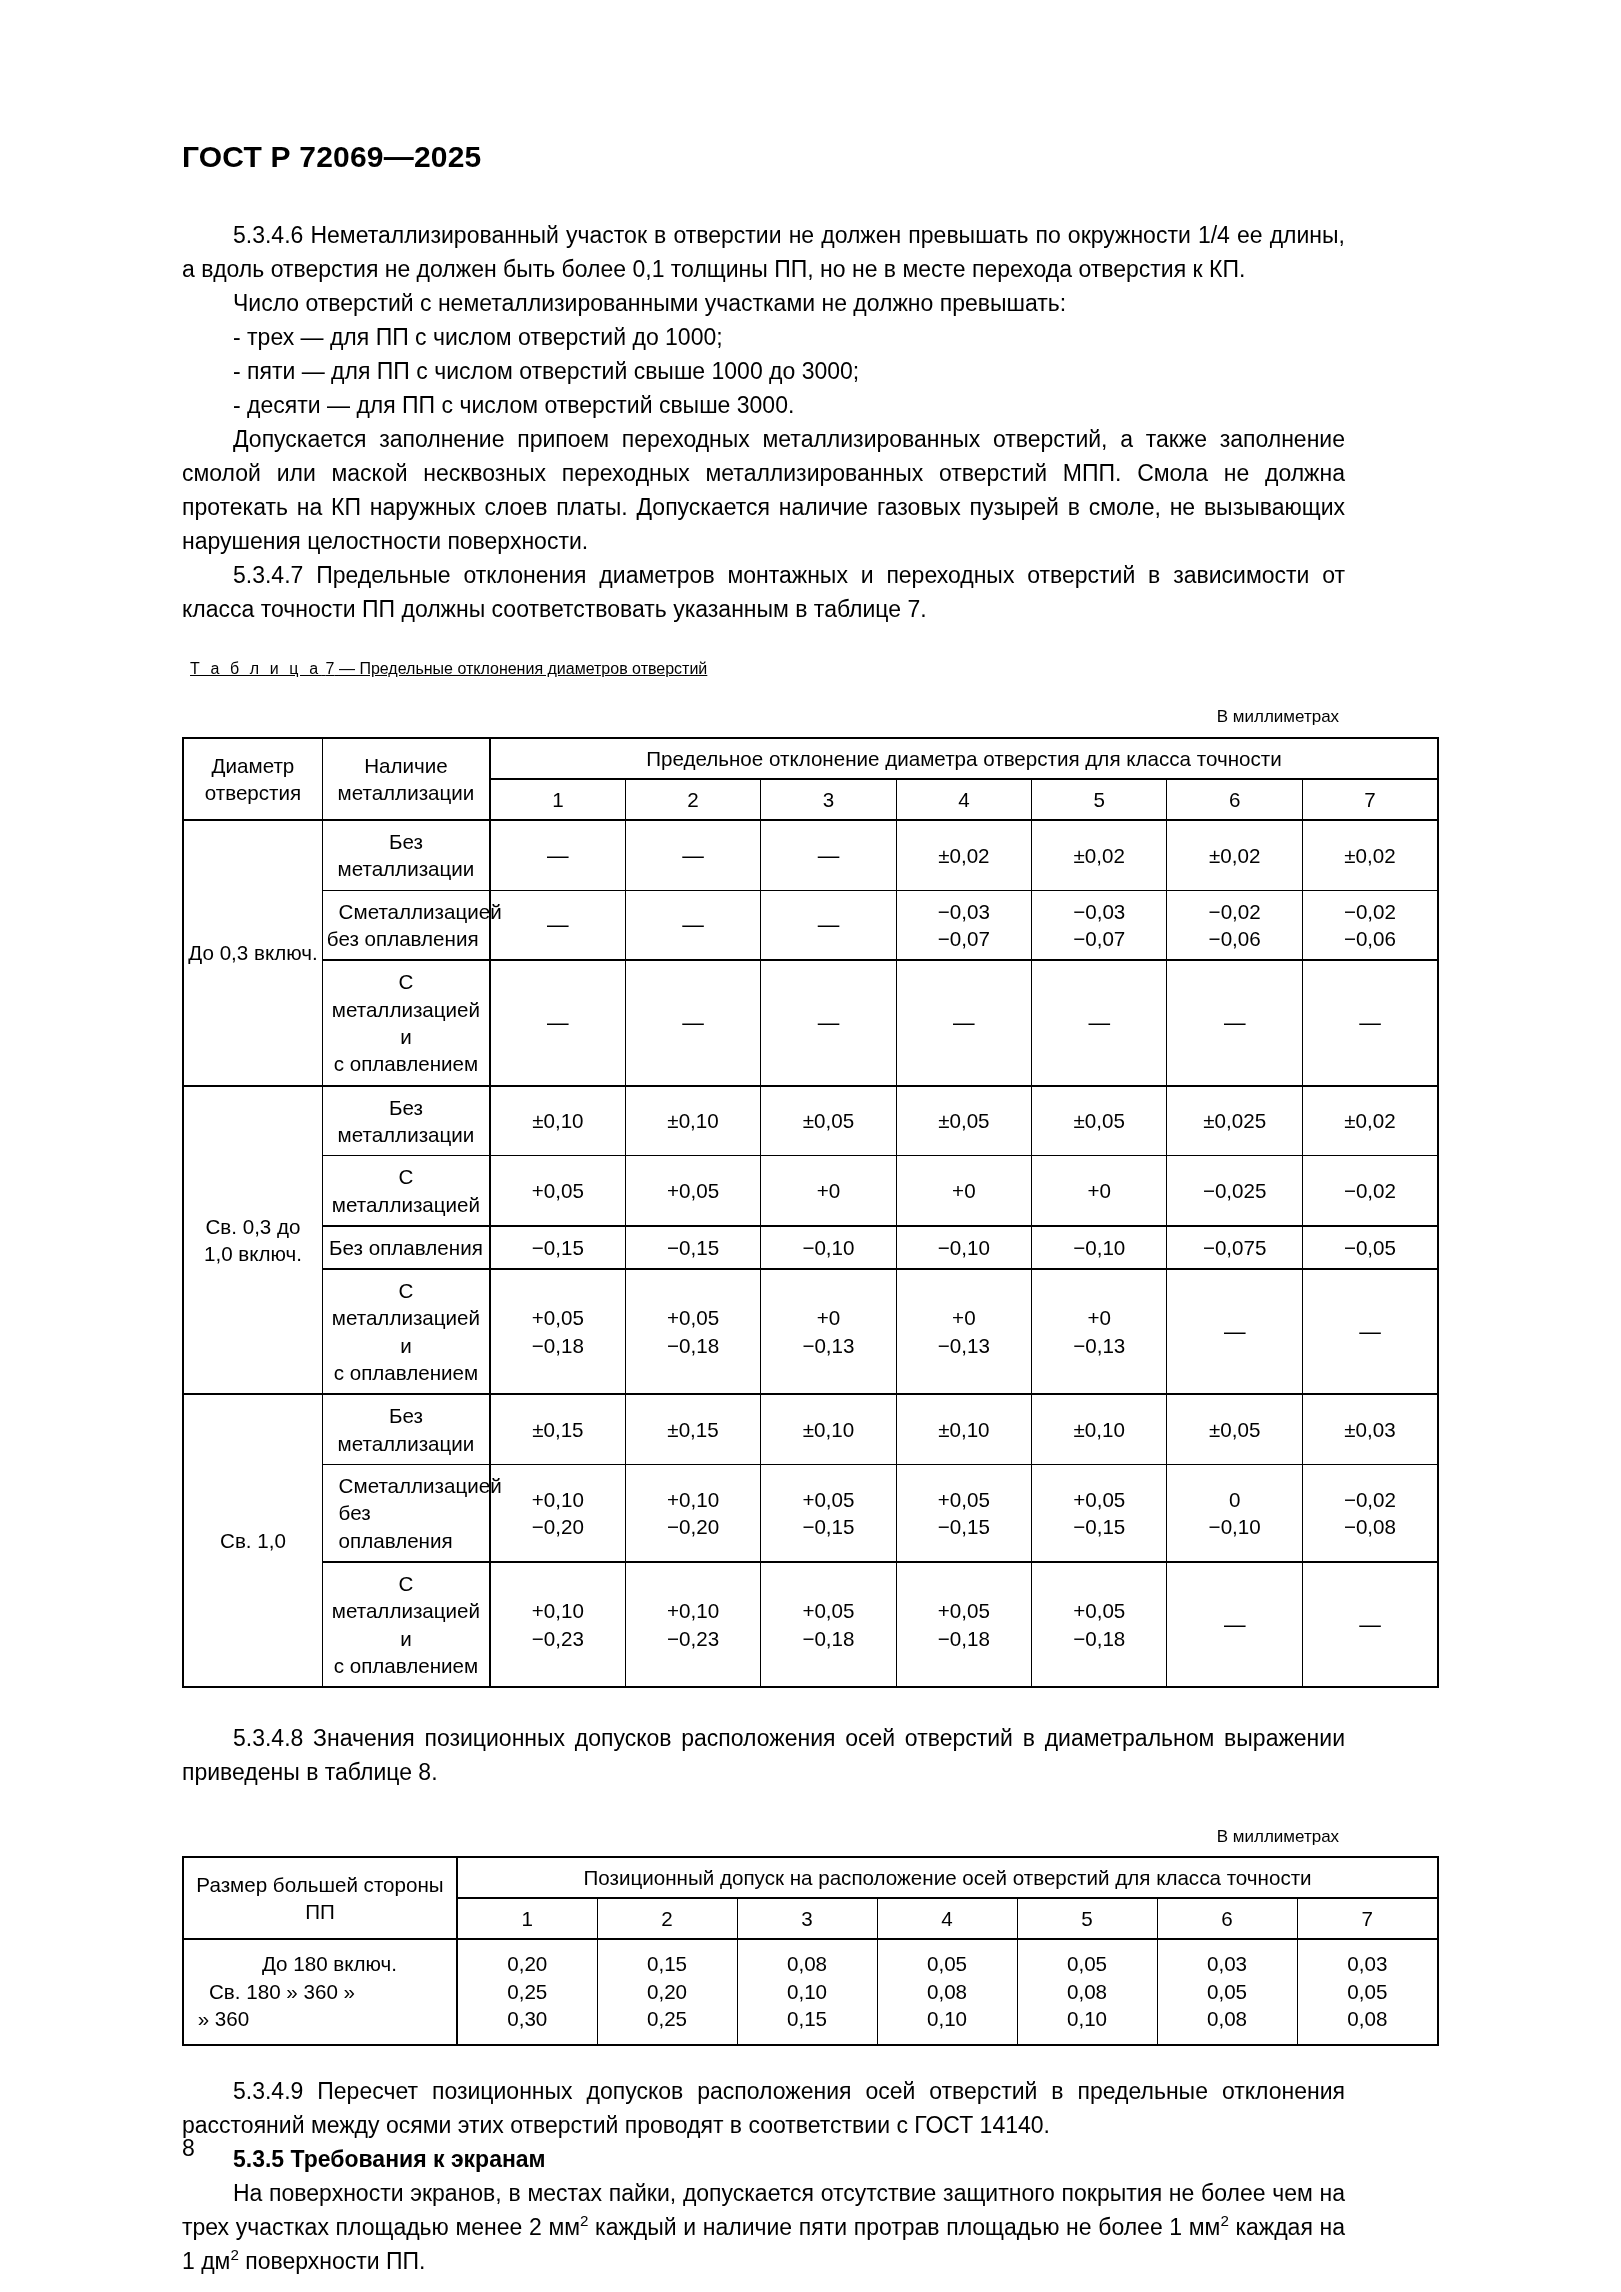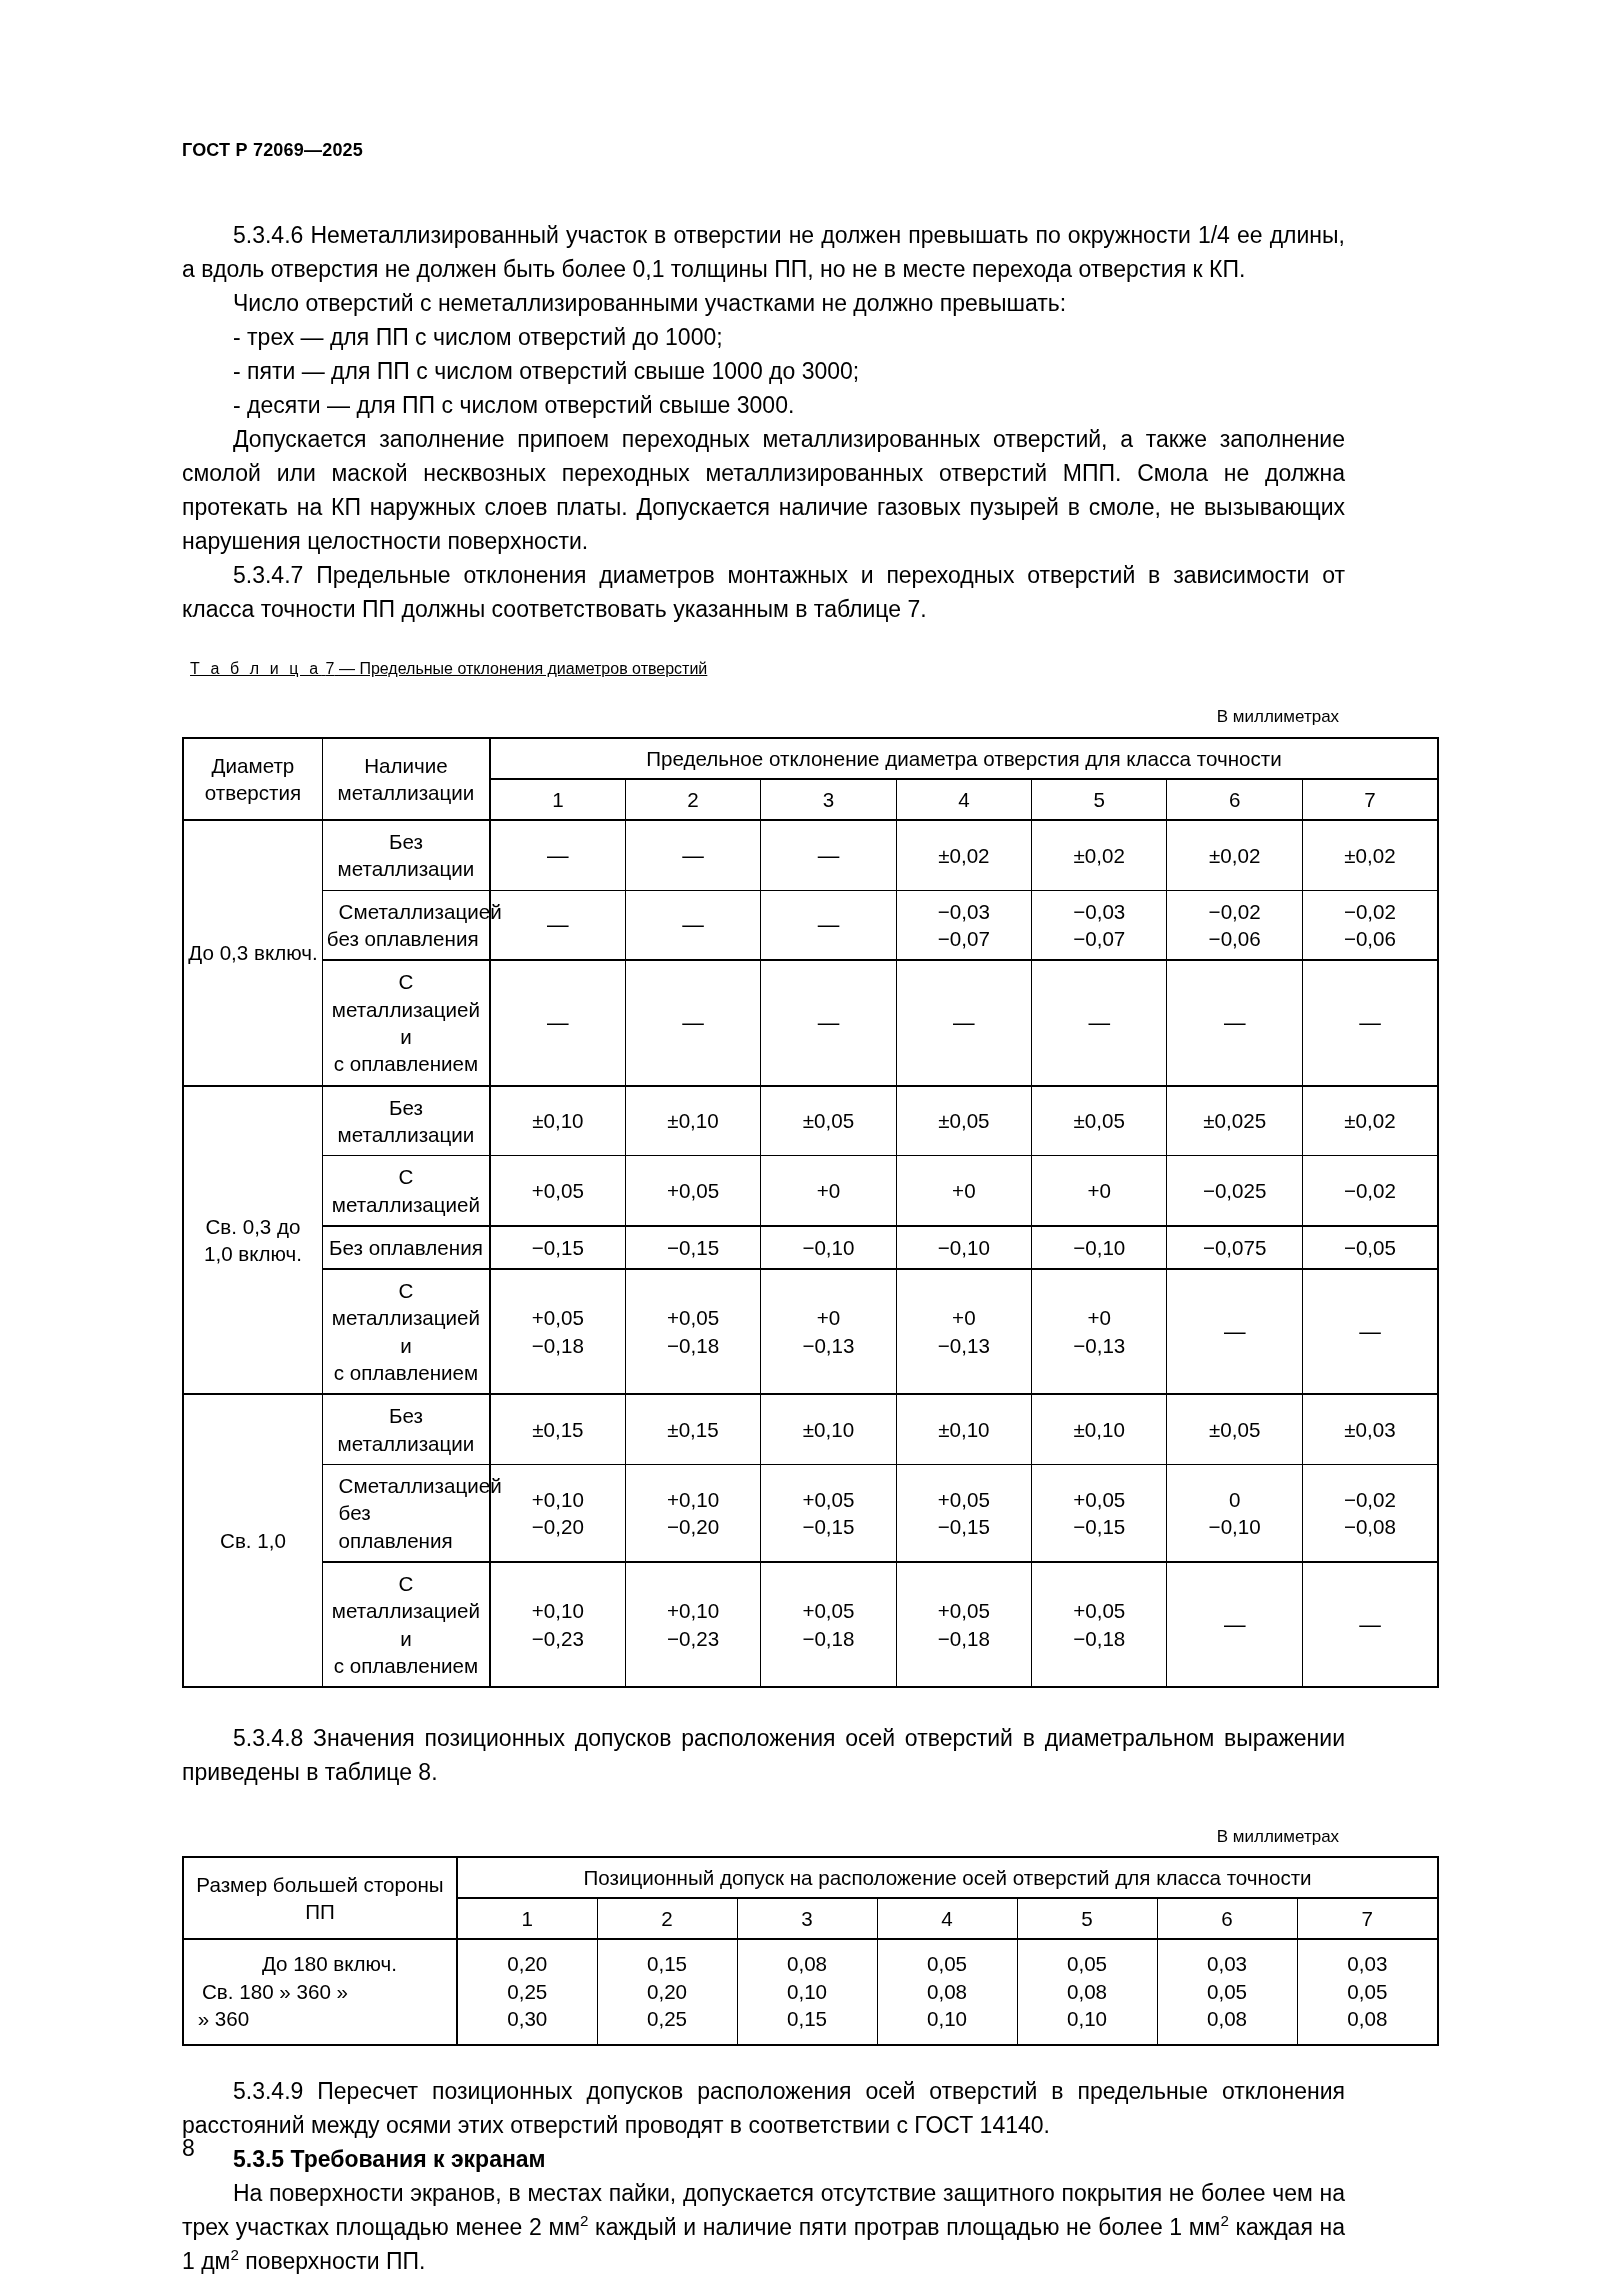--- a/index.html
+++ b/index.html
@@ -14,21 +14,21 @@
   .page {
     position:absolute;
     left:0; top:0;
     width:1621px; height:2293px;
     box-sizing:border-box;
     padding:0;
   }
   .hdr {
     position:absolute;
     left:182px; top:140px;
-    font-size:18px;
+    font-size:30px;
     font-weight:bold;
     letter-spacing:0.2px;
   }
   .content {
     position:absolute;
     left:182px; top:218px;
     width:1163px;
   }
   p.para {
     margin:0 0 0 0;
@@ -402,21 +402,21 @@
           <td class="hcell thick-b">4</td>
           <td class="hcell thick-b">5</td>
           <td class="hcell thick-b">6</td>
           <td class="hcell thick-b">7</td>
         </tr>
       </thead>
       <tbody>
         <tr>
           <td class="thick-r" style="border-bottom:none;padding-top:9.8px !important;">
             <div style="text-align:right;padding-right:59px;">До 180 включ.</div>
-            <div style="text-align:left;padding-left:18px;">Св. 180 » 360   »</div>
+            <div style="text-align:left;padding-left:25px;">Св. 180 » 360   »</div>
             <div style="text-align:left;padding-left:13.7px;">»  360</div>
             <div style="height:11.8px;"></div>
           </td>
           <td style="padding-top:9.8px !important;">
             <div class="num">0,20</div>
             <div class="num">0,25</div>
             <div class="num">0,30</div>
             <div style="height:11.8px;"></div>
           </td>
           <td style="padding-top:9.8px !important;">

